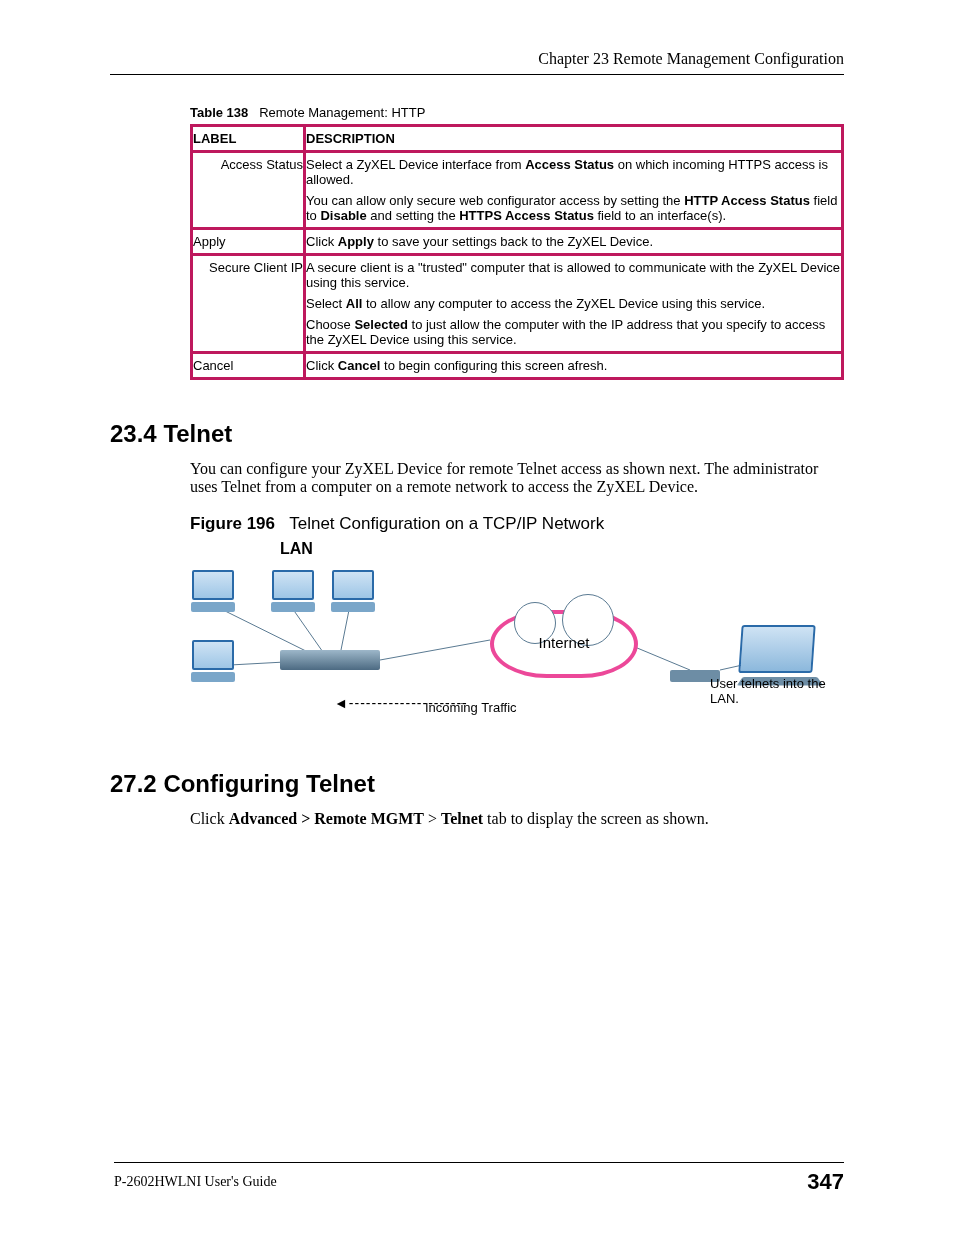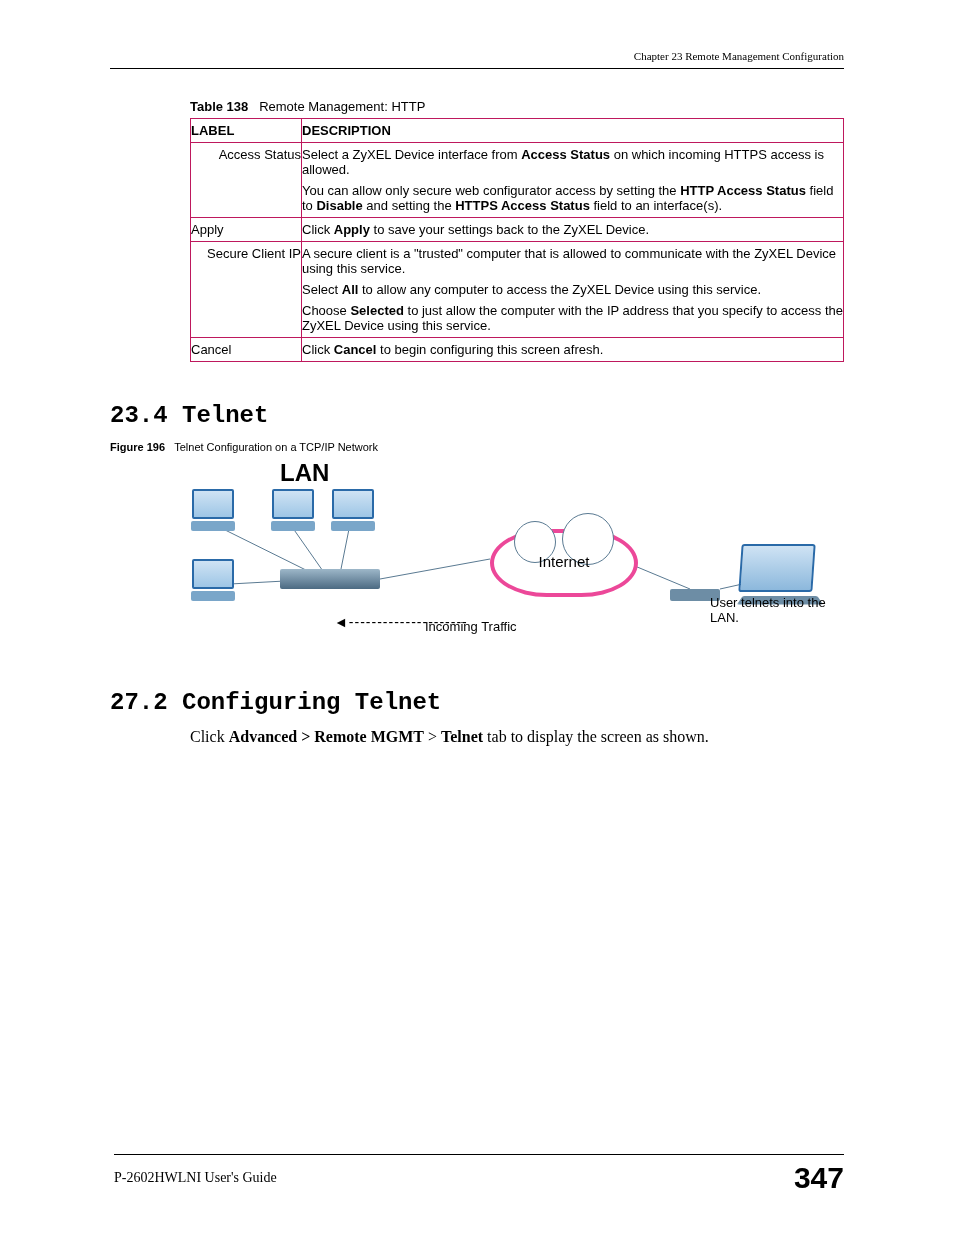--- a/index.html
+++ b/index.html
@@ -12,21 +12,21 @@
   }
   .page {
     padding: 50px 110px 30px 110px;
     box-sizing: border-box;
     position: relative;
     min-height: 1235px;
   }
   .chapter-header {
     text-align: right;
     font-family: "Times New Roman", serif;
-    font-size: 11px;
+    font-size: 16px;
     margin-bottom: 6px;
   }
   .hr {
     border: none;
     border-top: 1px solid #000;
     margin: 0 0 30px 0;
   }
   .table-wrap {
     margin-left: 80px;
   }
@@ -34,69 +34,70 @@
     font-size: 13px;
     margin-bottom: 4px;
   }
   .table-caption .tnum { font-weight: bold; }
   table.rm {
     border-collapse: collapse;
     width: 100%;
     font-size: 13px;
   }
   table.rm th, table.rm td {
-    border: 1px solid #be185d;
+    border: 3px solid #be185d;
     padding: 4px 0;
     vertical-align: top;
     text-align: left;
   }
   table.rm th {
     font-weight: bold;
     background: #fff;
   }
   table.rm td.label-col {
     width: 110px;
     text-align: right;
     white-space: normal;
   }
   table.rm td.label-left {
     width: 110px;
     text-align: left;
   }
   .desc p { margin: 0 0 6px 0; }
   .desc p:last-child { margin-bottom: 0; }
   h2.section {
-    font-family: Liberation Mono, monospace;
+    font-family: Liberation Sans, sans-serif;
     font-weight: bold;
     font-size: 24px;
     margin: 40px 0 12px 0;
   }
   .body-text {
     font-family: "Times New Roman", serif;
     font-size: 16px;
     margin-left: 80px;
     margin-bottom: 18px;
   }
   .fig-caption {
-    font-size: 11px;
+    font-size: 17px;
+    margin-left: 80px;
     margin-bottom: 6px;
   }
   .fig-caption .fnum { font-weight: bold; }
   .figure {
     margin-left: 80px;
     width: 640px;
     height: 190px;
     position: relative;
   }
   .lan-label {
     position: absolute;
     top: 0; left: 90px;
     font-family: Arial, sans-serif;
     font-weight: bold;
-    font-size: 24px;
+    font-size: 16px;
   }
   .pc {
     position: absolute;
     width: 46px;
   }
   .pc .monitor {
     width: 38px; height: 26px;
     border: 2px solid #2a6aa8;
     background: linear-gradient(#cfe3f4,#9ec6e6);
     border-radius: 2px;
@@ -184,21 +185,21 @@
     justify-content: space-between;
     align-items: center;
   }
   .footer-left {
     font-family: "Times New Roman", serif;
     font-size: 14px;
   }
   .footer-right {
     font-family: Arial, sans-serif;
     font-weight: bold;
-    font-size: 30px;
+    font-size: 22px;
   }
   .fig-line {
     stroke: #5a7a92;
     stroke-width: 1;
     fill: none;
   }
 </style>
 </head>
 <body>
 
@@ -256,20 +257,21 @@
           <p>
             <span>Click </span><b>Cancel</b><span> to begin configuring this screen afresh.</span>
           </p>
         </td>
       </tr>
     </tbody>
       </table>
   </div>
 
   <h2 class="section">23.4  Telnet</h2>
+  <div class="body-text">You can configure your ZyXEL Device for remote Telnet access as shown next. The administrator uses Telnet from a computer on a remote network to access the ZyXEL Device.</div>
 
   <div class="fig-caption">
     <span class="fnum">Figure 196</span>
     &nbsp;&nbsp;<span>Telnet Configuration on a TCP/IP Network</span>
   </div>
 
   <div class="figure">
     <svg width="640" height="190" style="position:absolute;top:0;left:0;">
       <line class="fig-line" x1="23" y1="65" x2="130" y2="118"></line>
       <line class="fig-line" x1="100" y1="65" x2="135" y2="115"></line>

